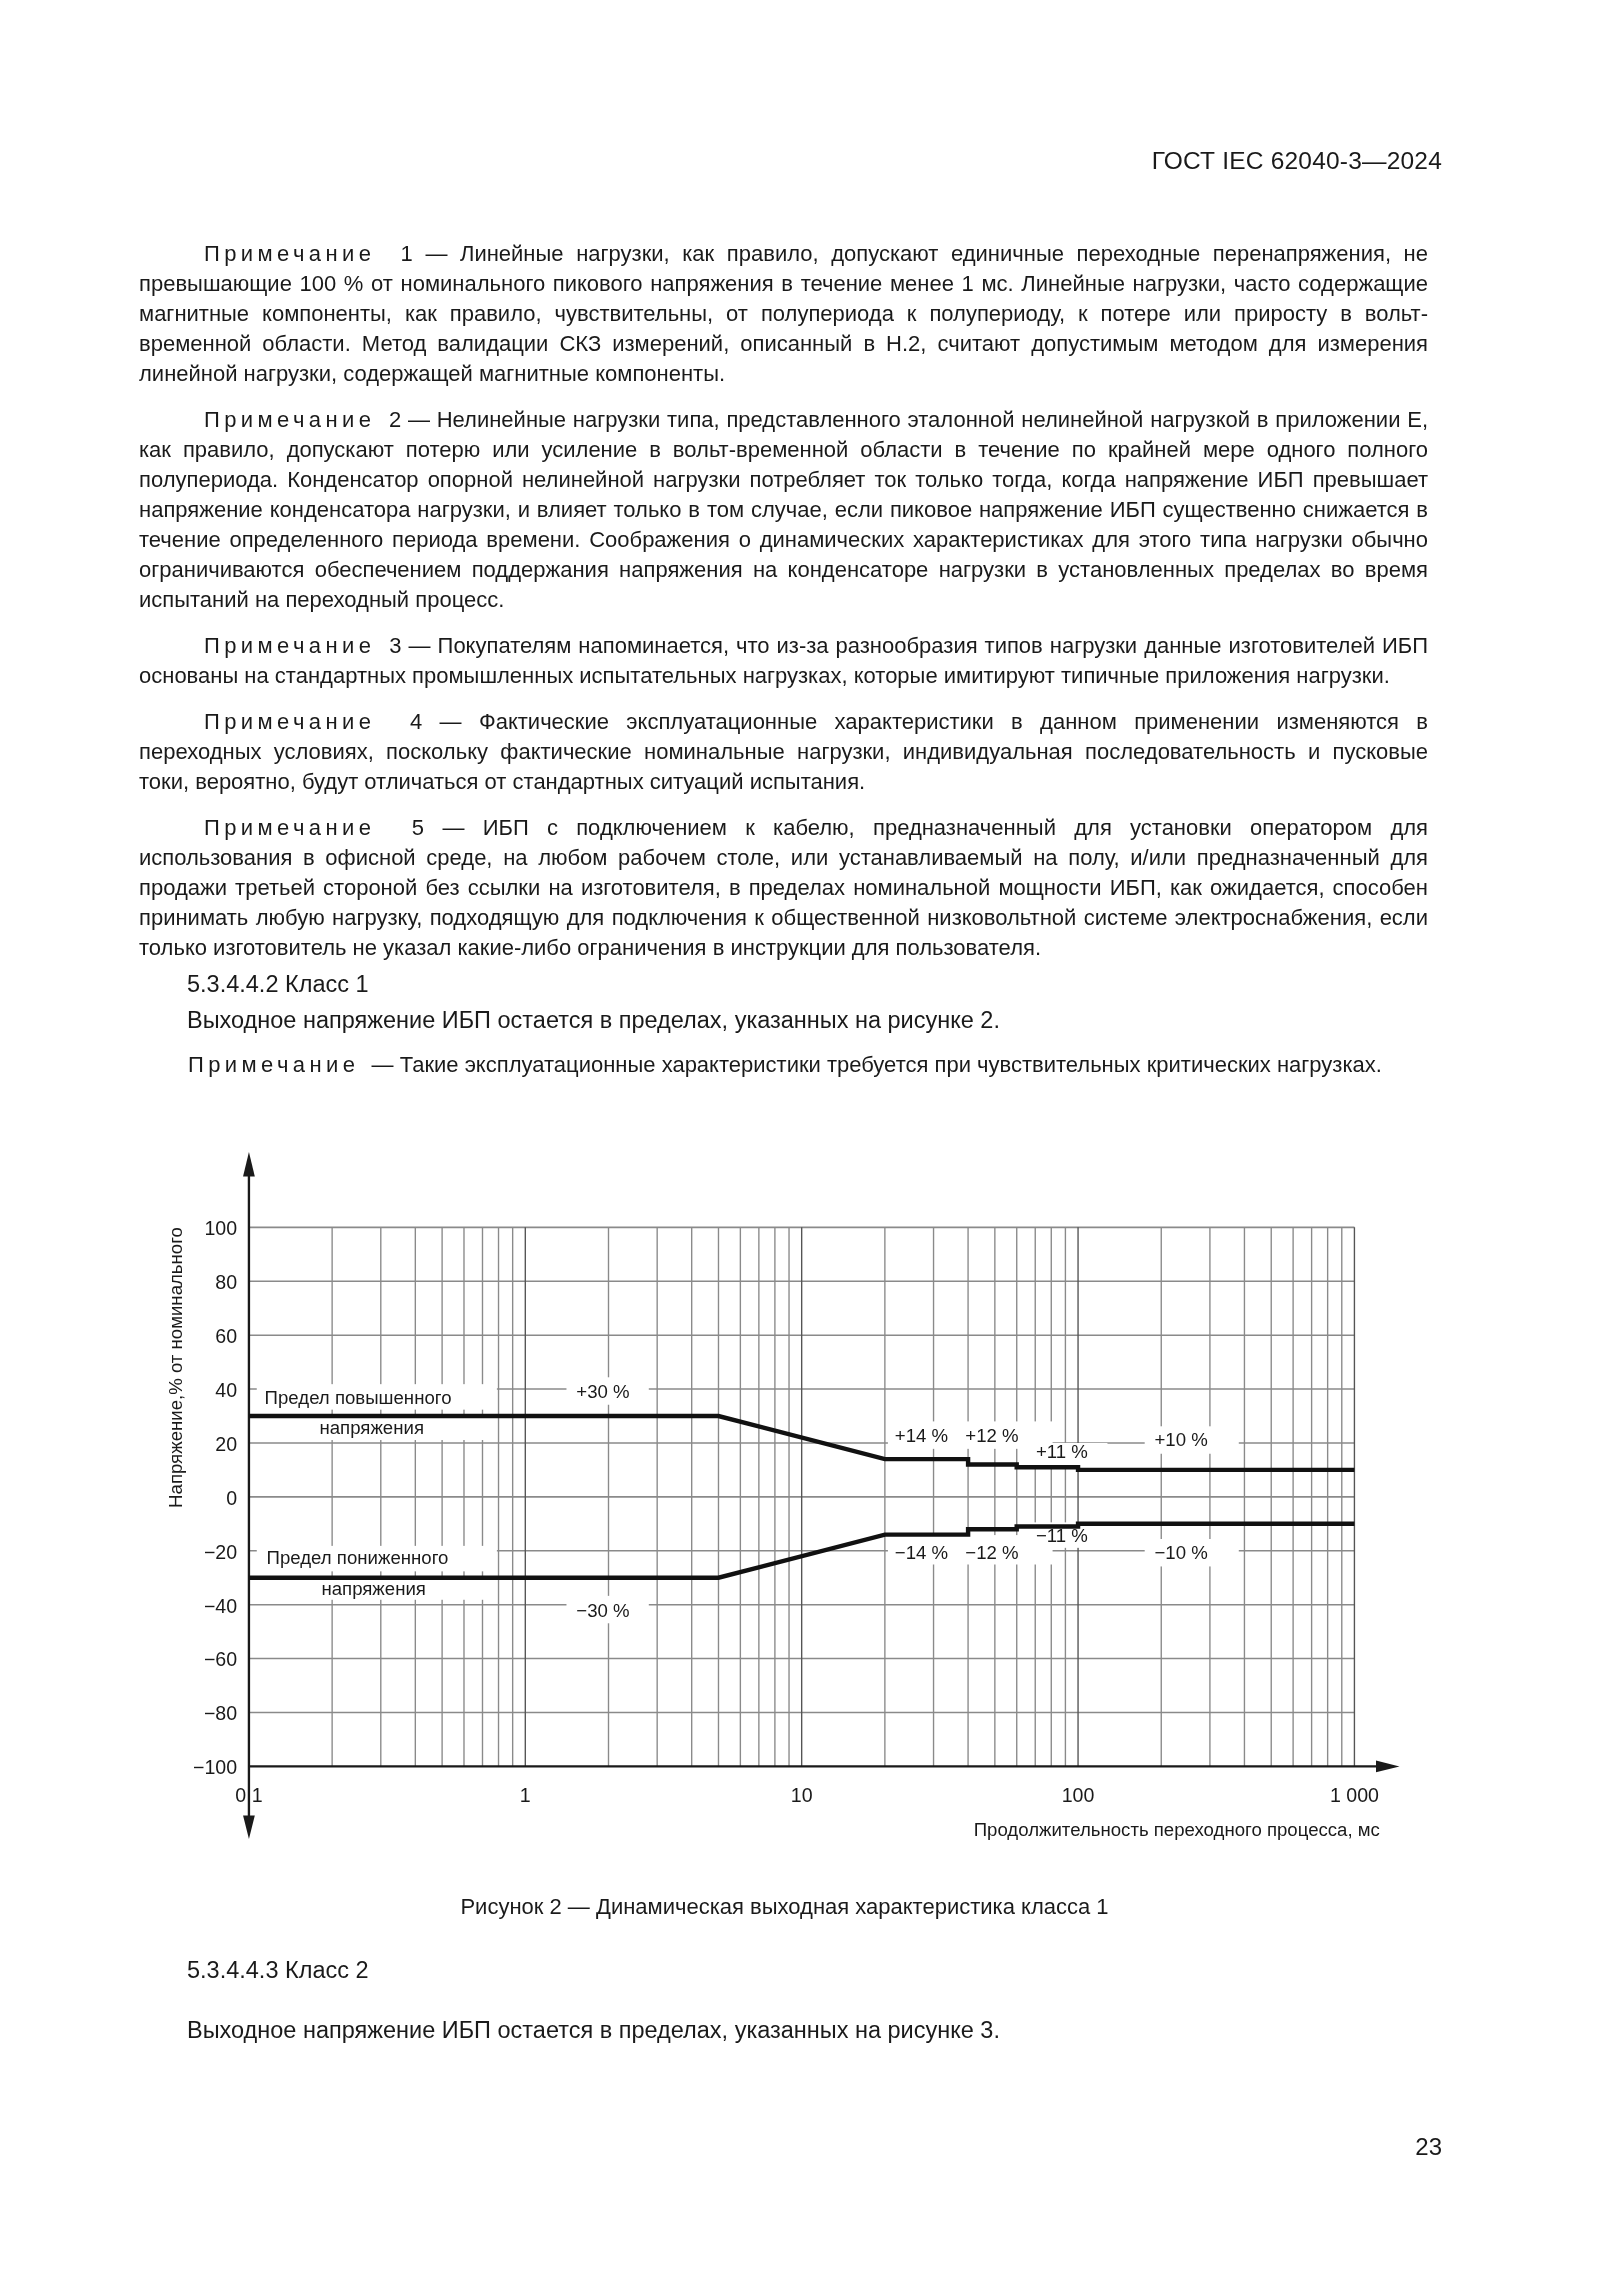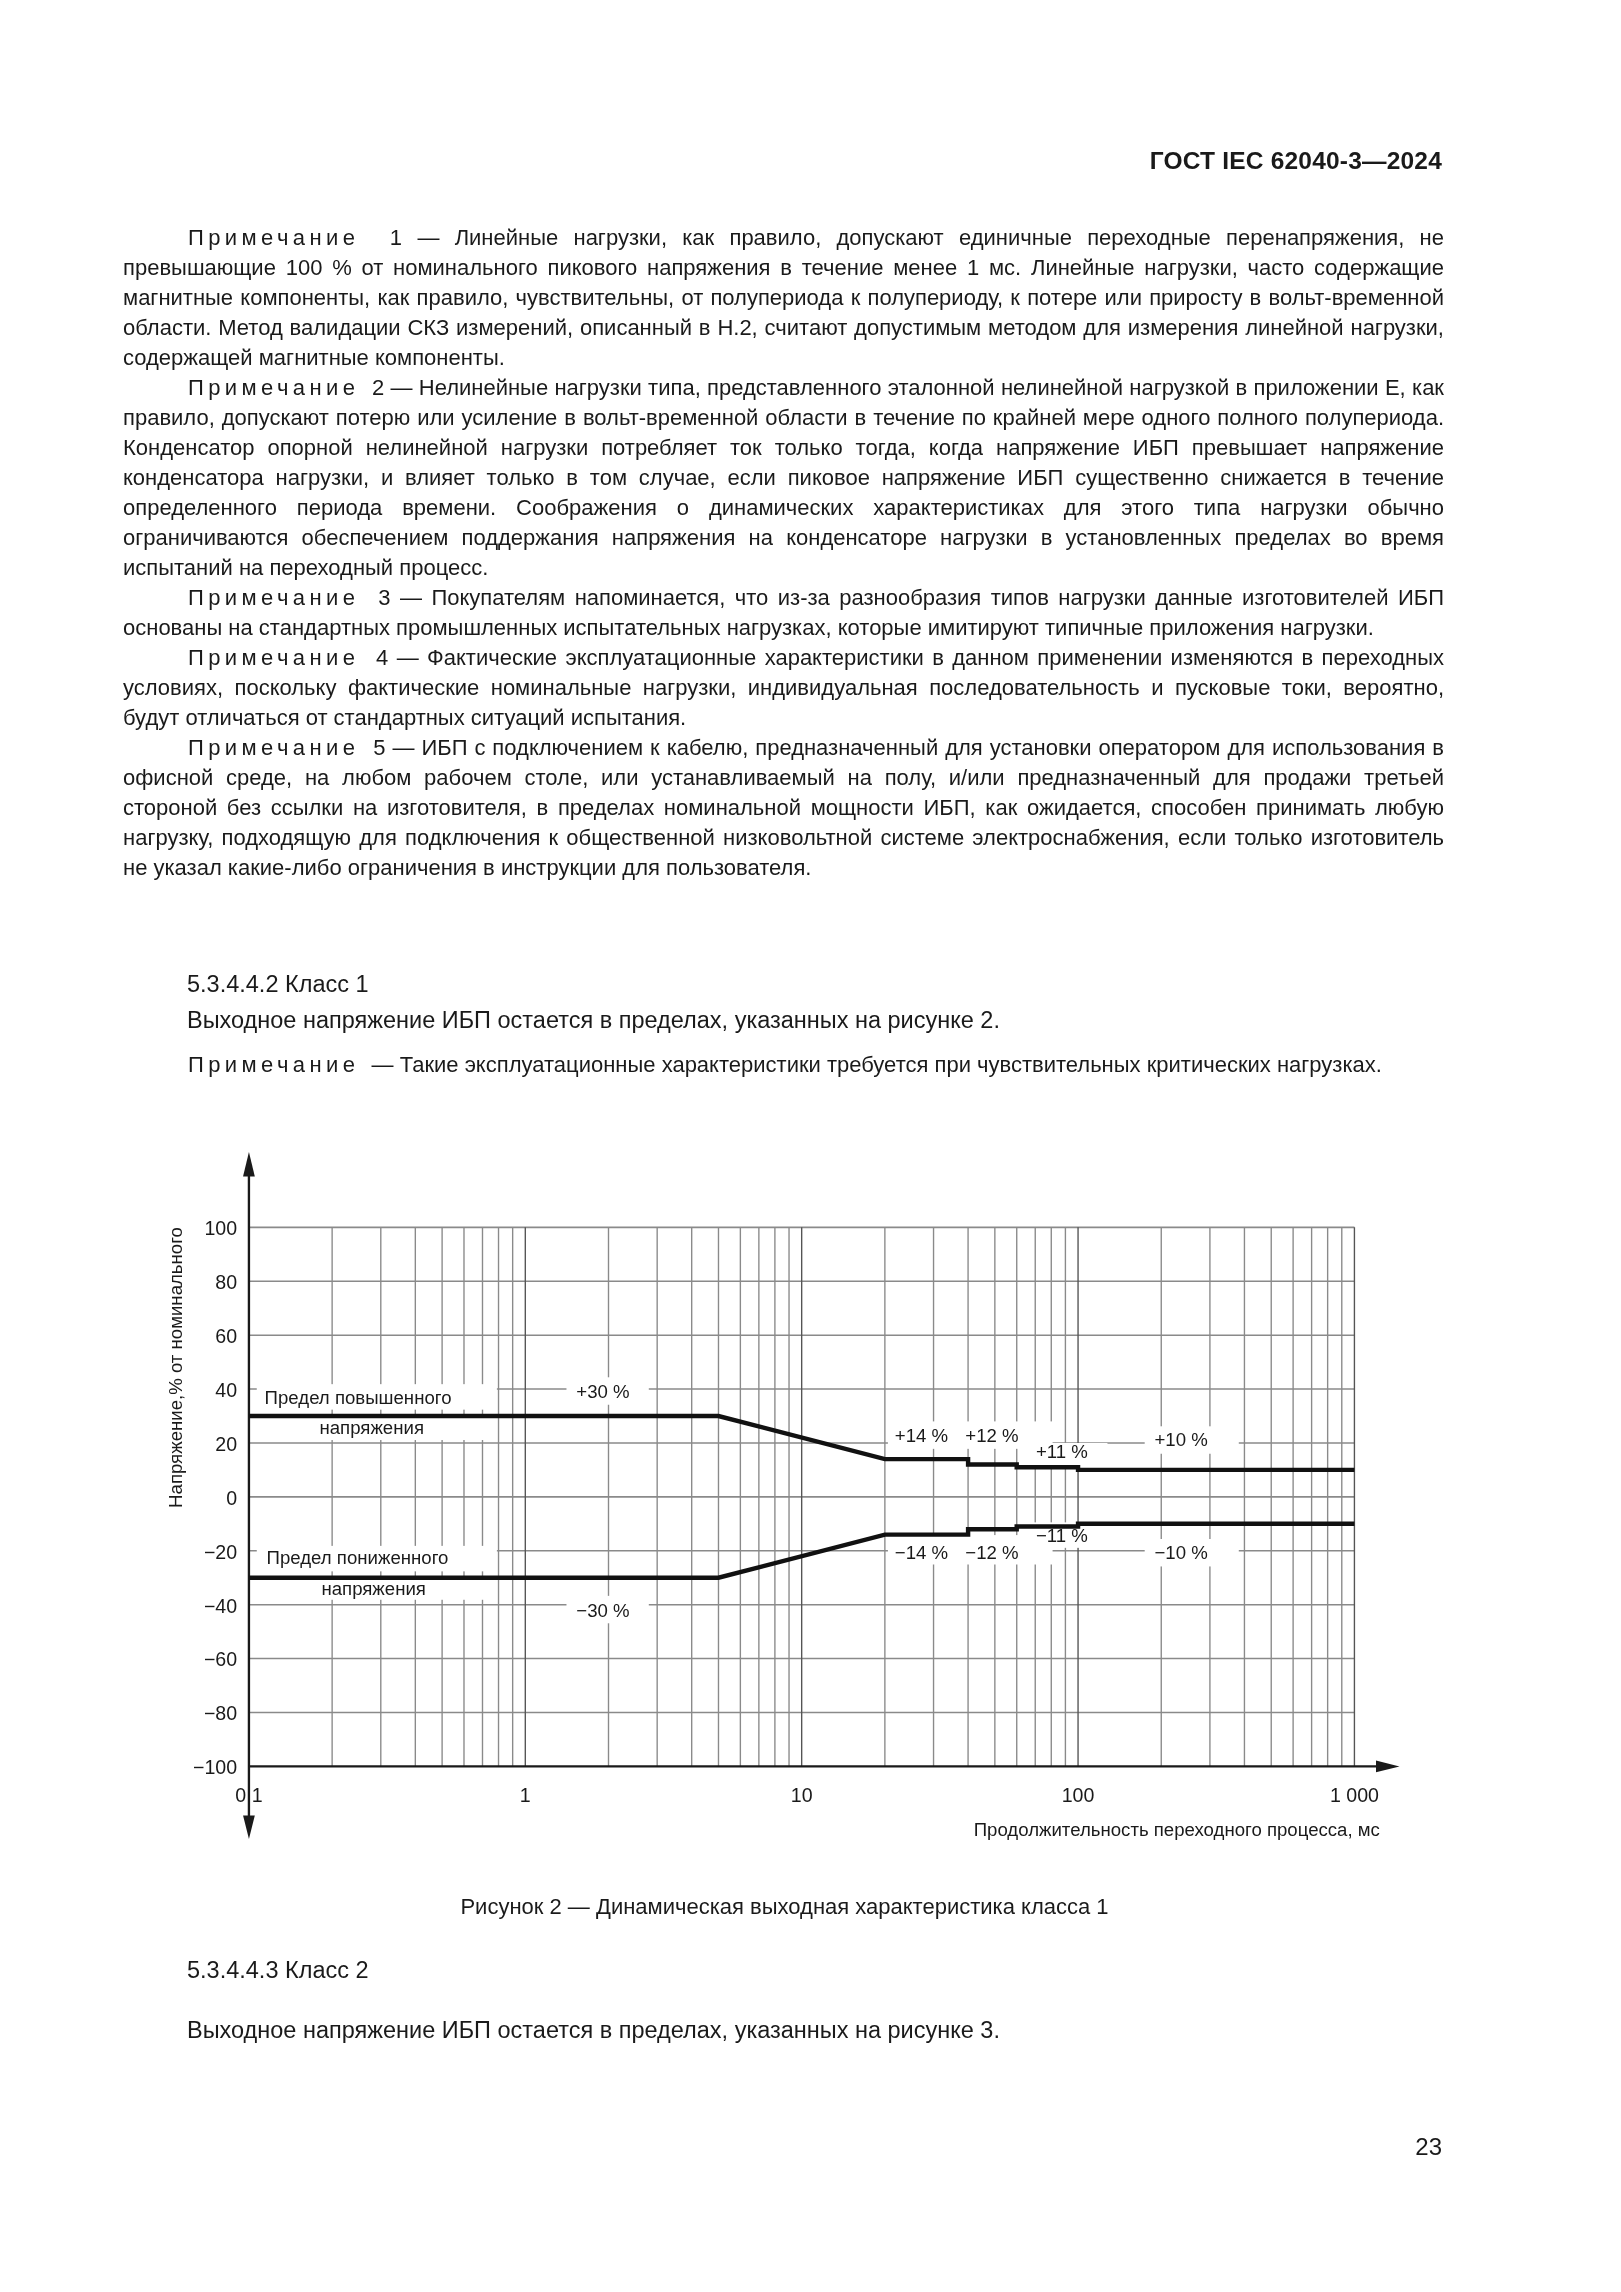--- a/index.html
+++ b/index.html
@@ -1,20 +1,20 @@
 <!DOCTYPE html>
 <html><head>
 <meta charset="utf-8">
 <style>
   html, body { margin: 0; padding: 0; background: #ffffff; }
   body { width: 1621px; height: 2293px; position: relative; overflow: hidden;
          font-family: "Liberation Sans", sans-serif; color: #1a1a1a; }
-  .header { position: absolute; top: 147px; right: 179px; font-weight: bold; font-size: 24.5px; letter-spacing: 0.2px; }
+  .header { position: absolute; top: 147px; right: 179px; font-weight: normal; font-size: 24.5px; letter-spacing: 0.2px; }
   .text-block { position: absolute; left: 123px; width: 1321px; font-size: 22px; line-height: 30px; }
-  .para { margin: 0; text-align: justify; }
+  .para { margin: 16px; text-align: justify; }
   .indent { text-indent: 65px; }
   .spaced { letter-spacing: 4.4px; }
   .section { position: absolute; left: 187px; font-size: 23.5px; line-height: 35px; }
   .note-line { position: absolute; left: 123px; width: 1321px; font-size: 22px; line-height: 30px; text-align: justify; }
   .caption { position: absolute; top: 1894px; left: 0; width: 1621px; text-align: center; font-size: 22px; padding-left: 15px; }
   .caption span { position: relative; left: -41px; }
   .page-number { position: absolute; top: 2133px; right: 179px; font-size: 24px; }
   svg text { font-family: "Liberation Sans", sans-serif; fill: #1a1a1a; }
 </style>
 </head>

